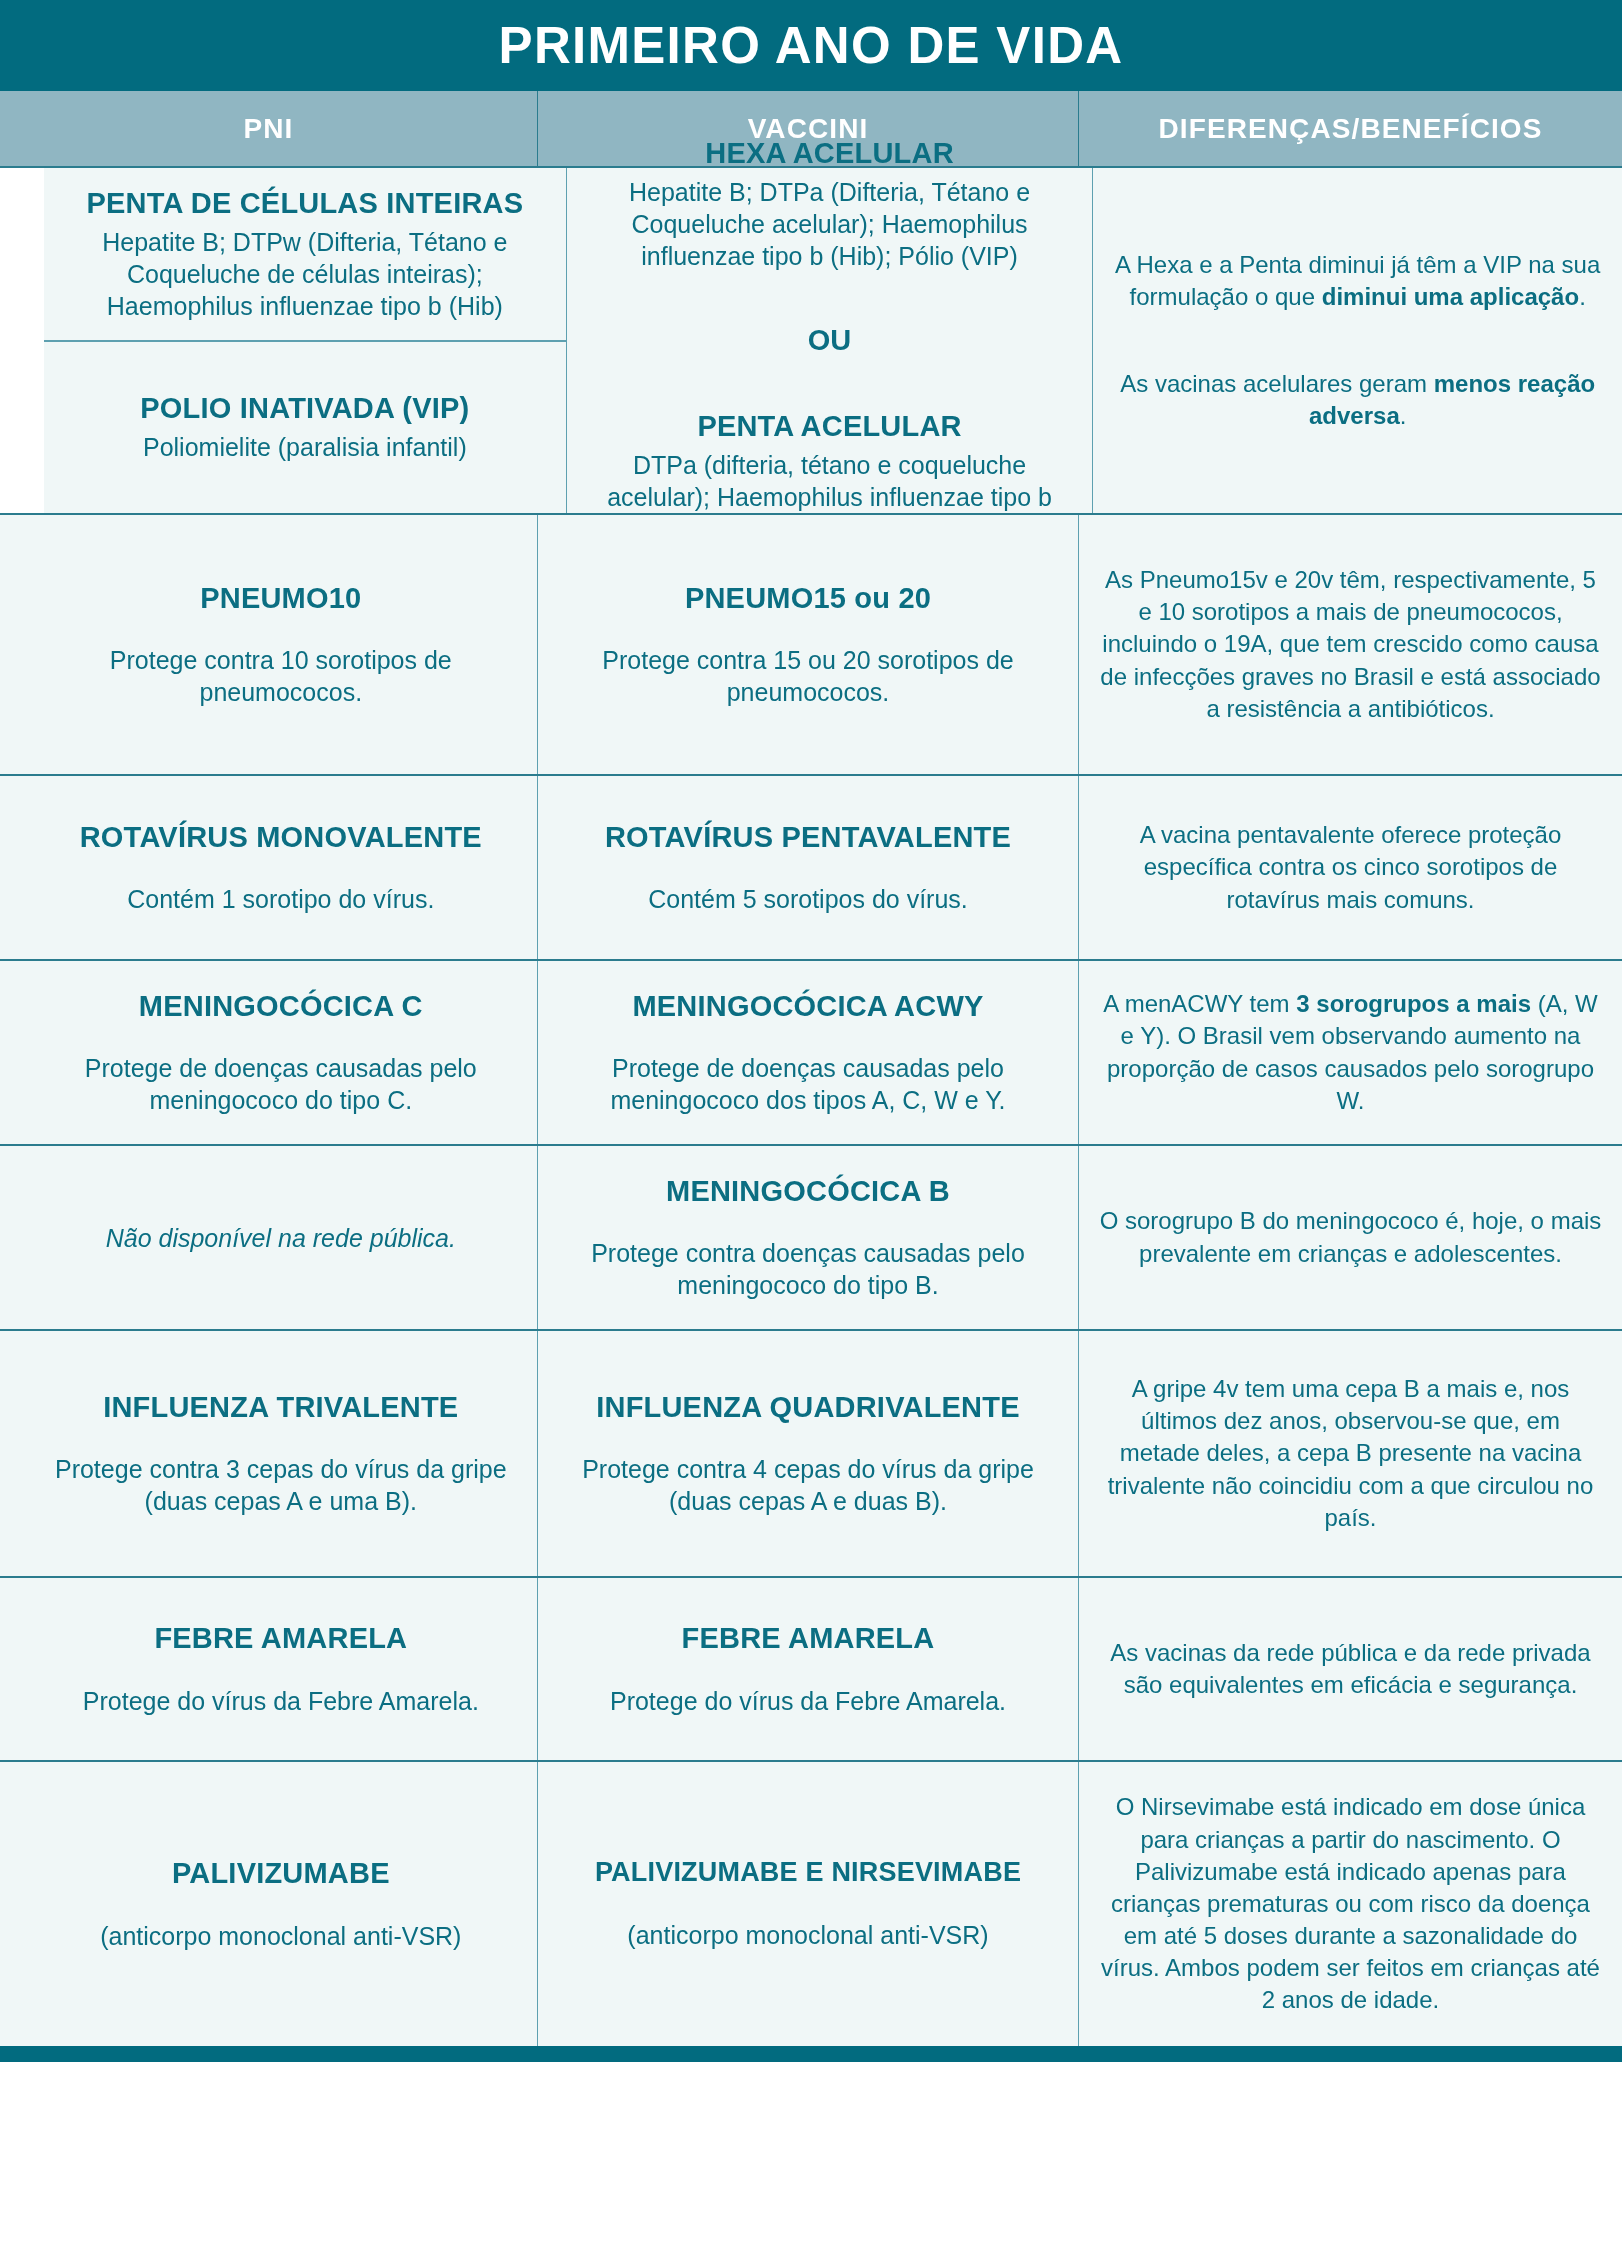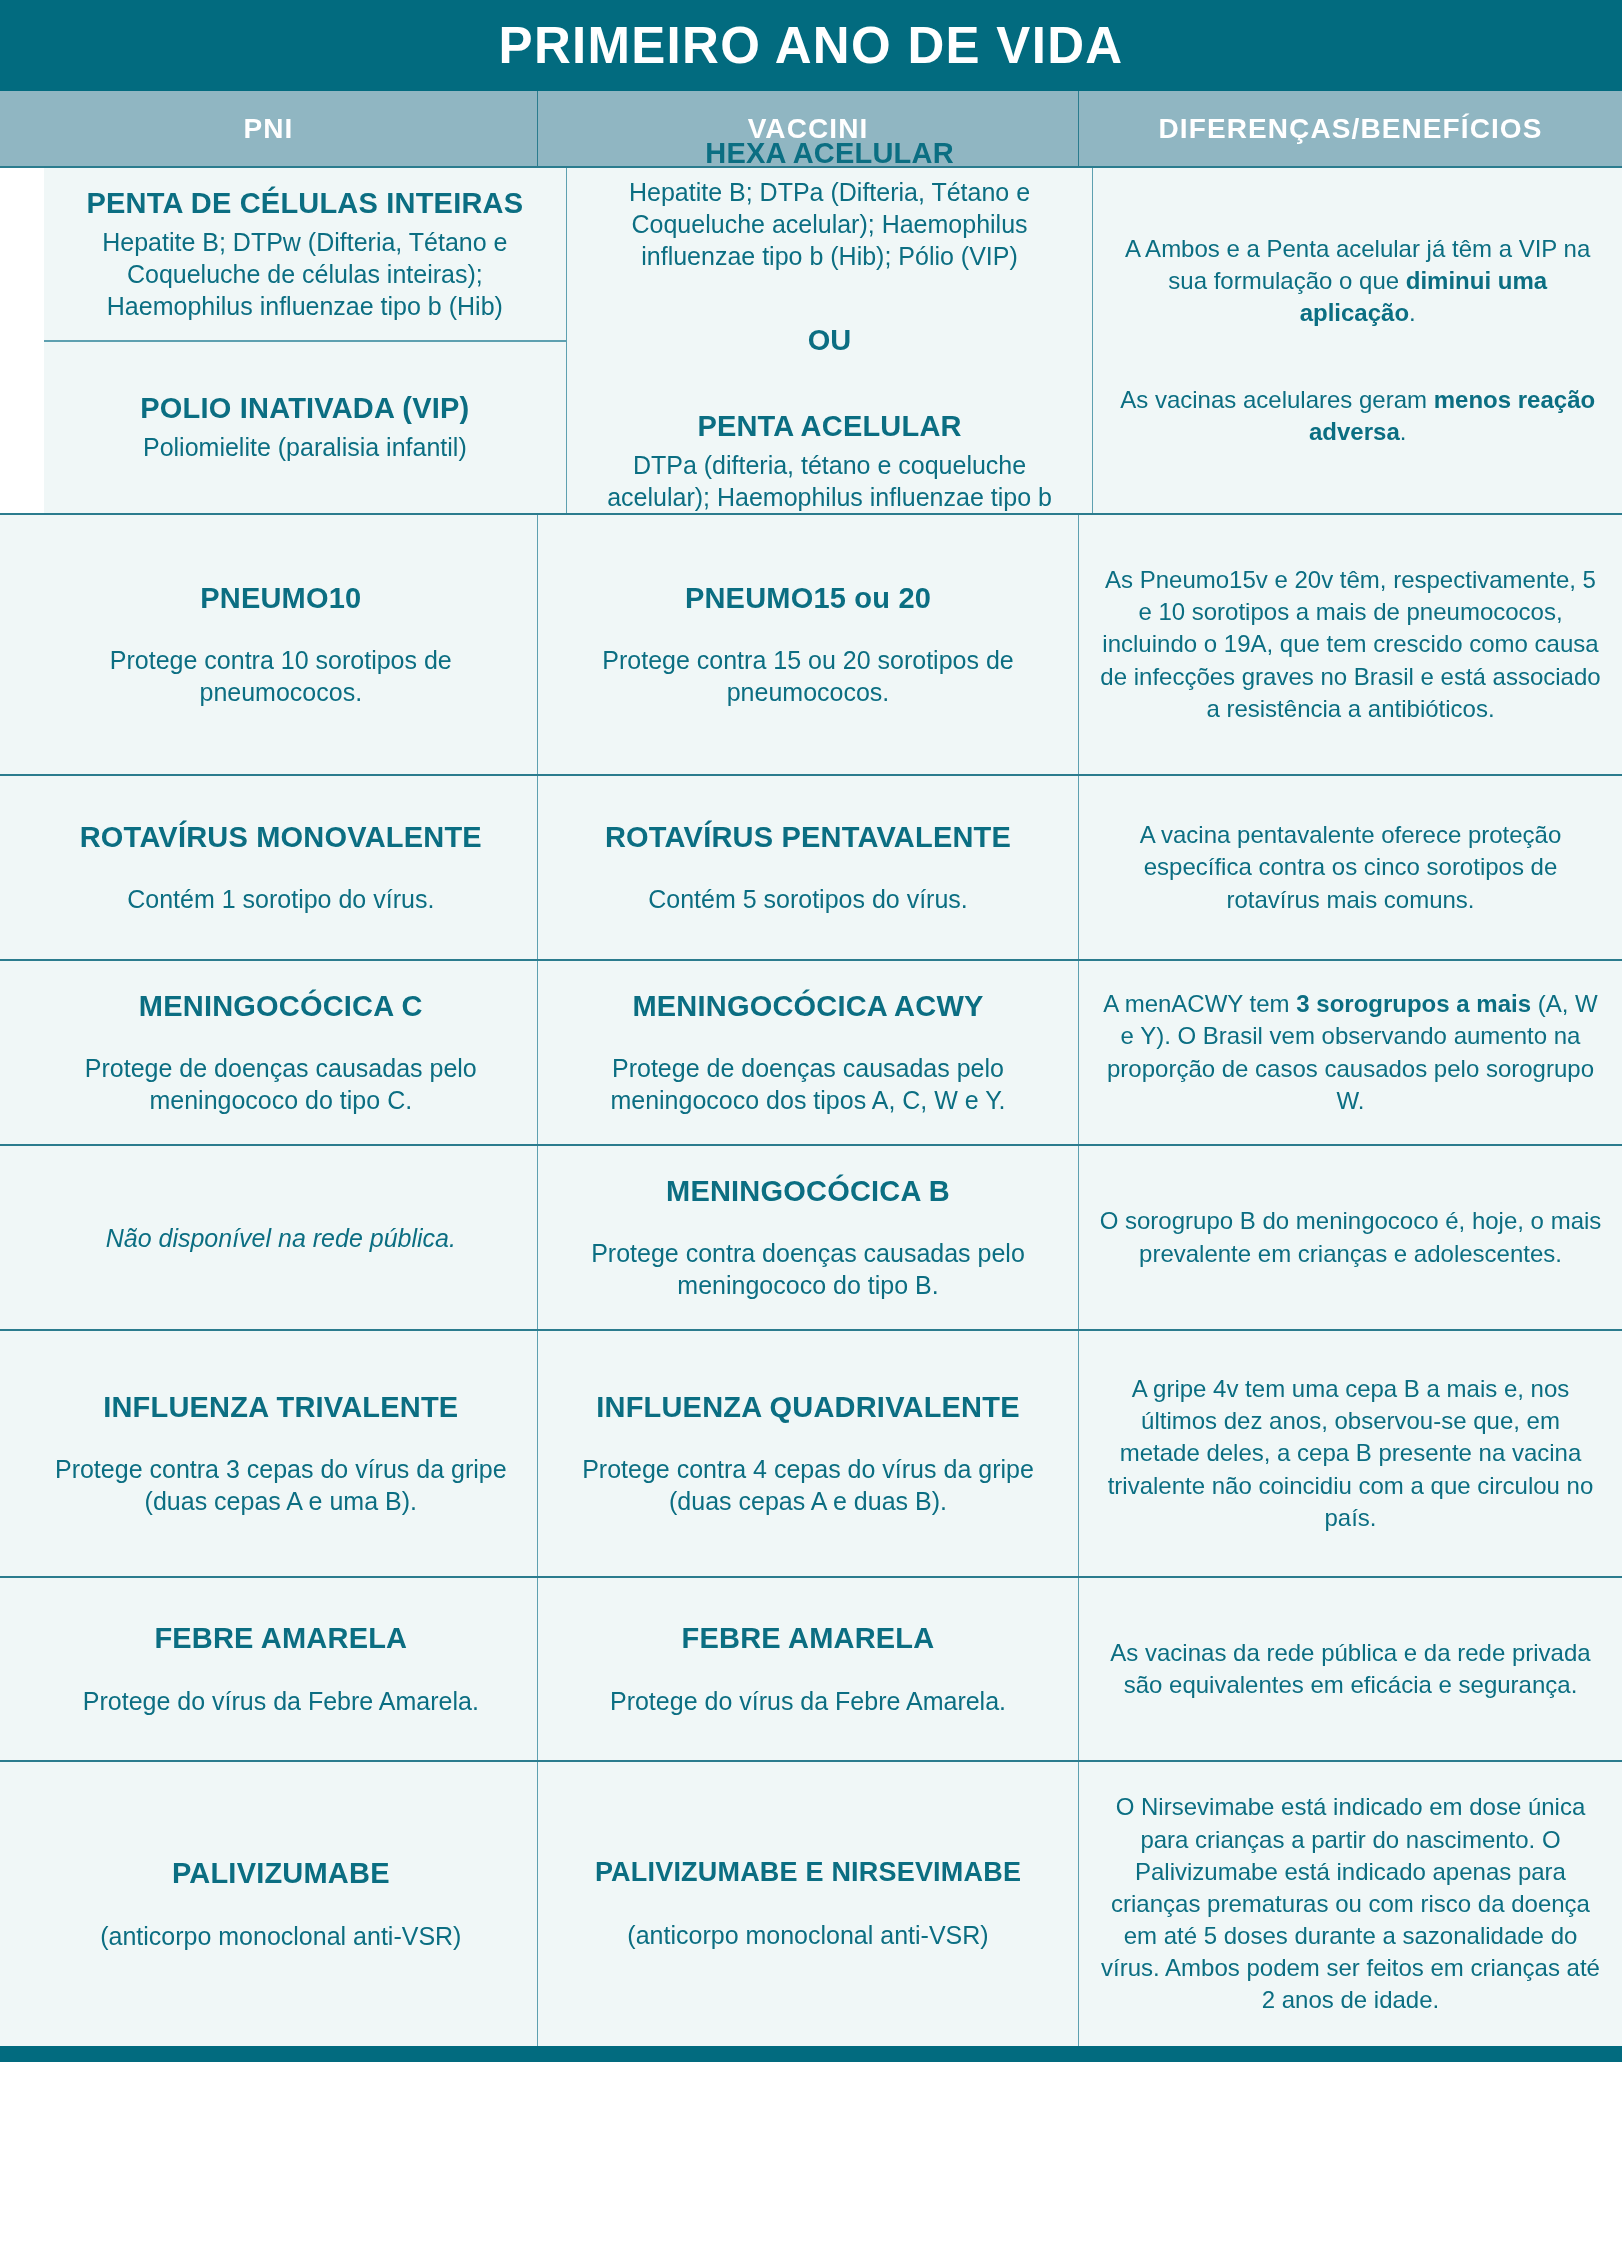--- a/index.html
+++ b/index.html
@@ -198,21 +198,21 @@
           <div class="vname">HEXA ACELULAR</div>
           <div class="vdesc">Hepatite B; DTPa (Difteria, Tétano e Coqueluche acelular); Haemophilus influenzae tipo b (Hib); Pólio (VIP)</div>
         </div>
         <div class="or-sep">OU</div>
         <div class="sub-block">
           <div class="vname">PENTA ACELULAR</div>
           <div class="vdesc">DTPa (difteria, tétano e coqueluche acelular); Haemophilus influenzae tipo b (Hib); Pólio (VIP)</div>
         </div>
       </div>
       <div class="cell c3">
-        <p class="note"><span>A Ambos e a Penta acelular já têm a VIP na sua formulação o que </span><b>diminui uma aplicação</b><span>.</span></p>
+        <p class="note"><span>A Hexa e a Penta diminui já têm a VIP na sua formulação o que </span><b>diminui uma aplicação</b><span>.</span></p>
         <p class="note"><span>As vacinas acelulares geram </span><b>menos reação adversa</b><span>.</span></p>
       </div>
     </div>
 
     <div class="row r2">
       <div class="cell c1">
         <div class="vname">PNEUMO10</div>
         <div class="vdesc">Protege contra 10 sorotipos de pneumococos.</div>
       </div>
       <div class="cell c2">

